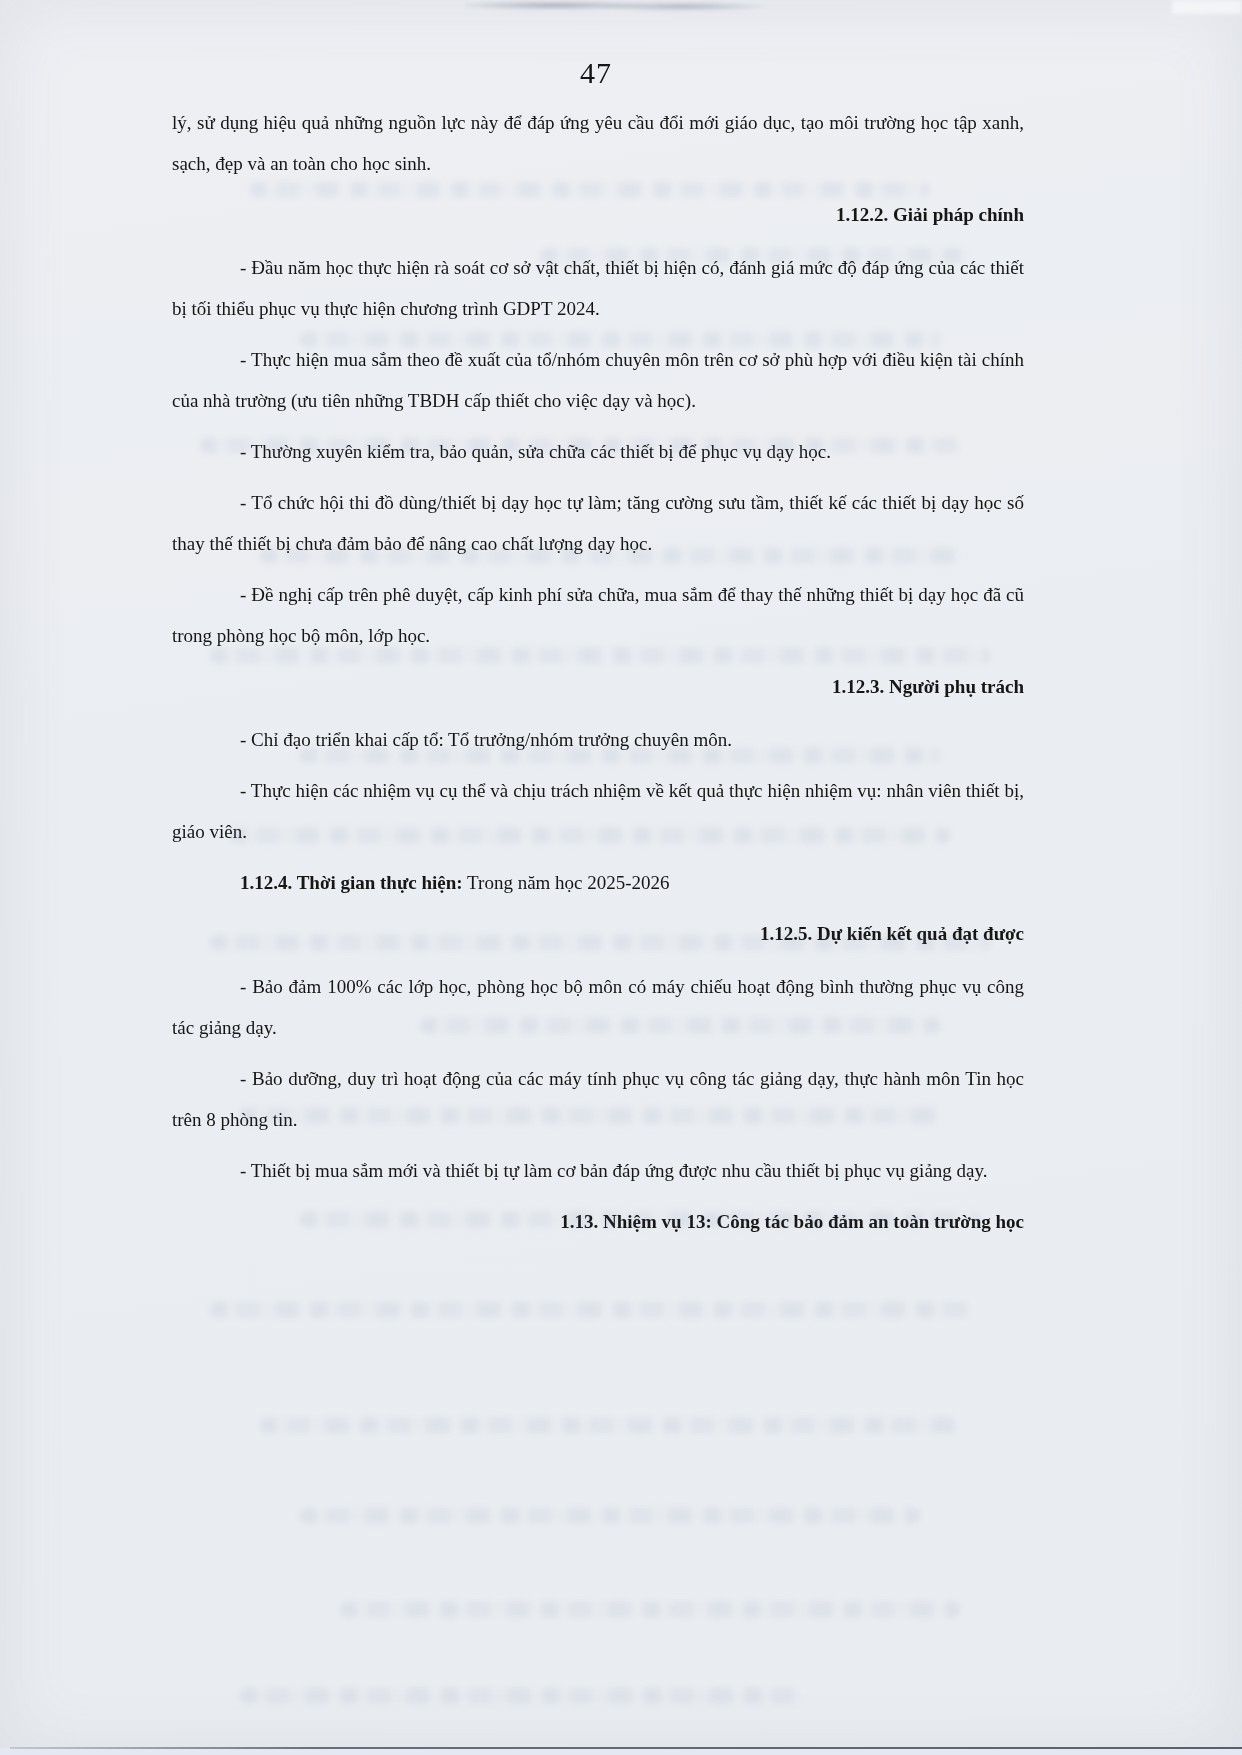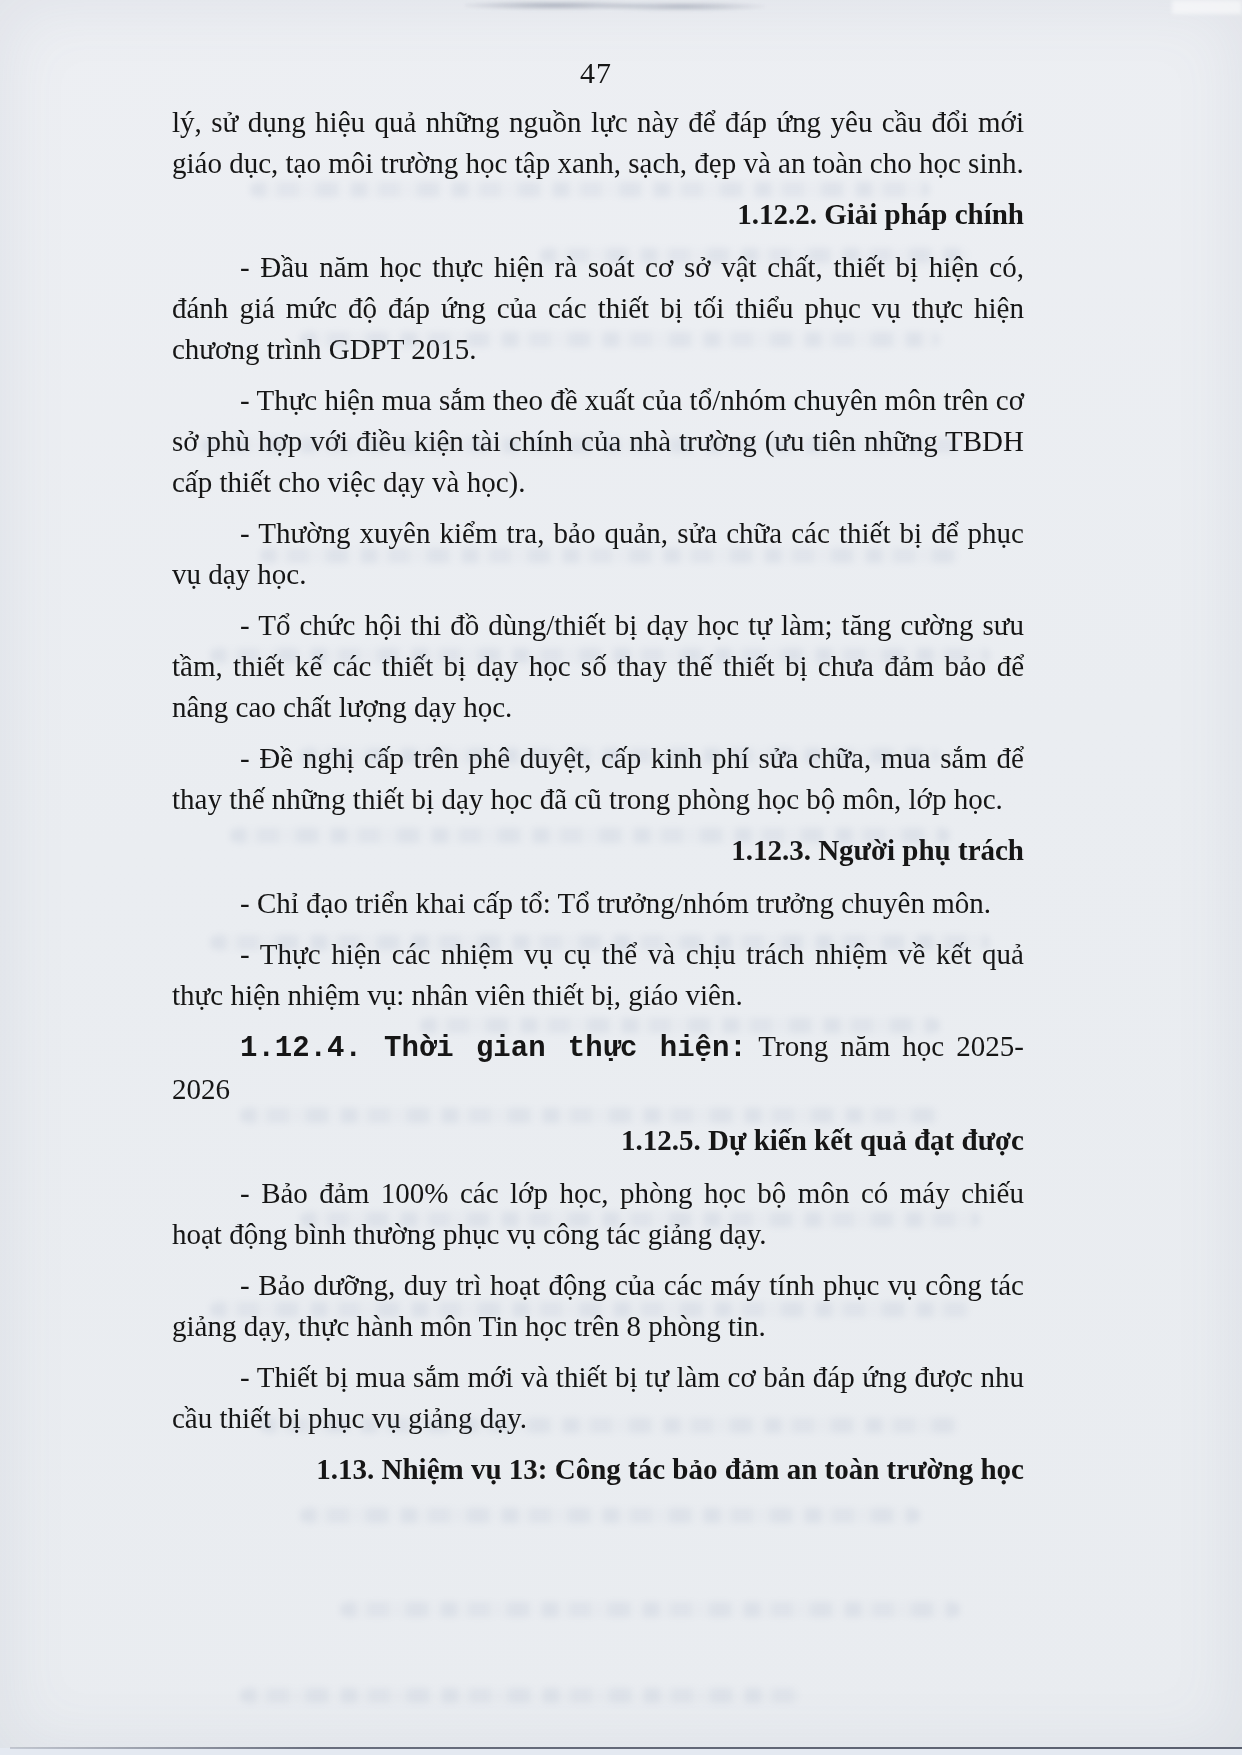--- a/index.html
+++ b/index.html
@@ -25,36 +25,36 @@
     text-align: center;
     font-size: 30px;
     line-height: 34px;
     letter-spacing: 1px;
   }
   .content {
     position: absolute;
     top: 102px;
     left: 172px;
     width: 852px;
-    font-size: 29px;
+    font-size: 19px;
     line-height: 41px;
     text-align: justify;
   }
   p.block {
     margin: 0 0 10px 0;
     text-indent: 68px;
   }
   p.no-indent { text-indent: 0; }
   p.heading {
     font-weight: bold;
     text-align: right;
     margin-top: 7px;
     margin-bottom: 12px;
   }
-  p.mixed strong { font-weight: bold; font-family: Liberation Mono, monospace; }
+  p.mixed strong { font-weight: bold; }
 
   
   .ghost {
     position: absolute;
     height: 15px;
     border-radius: 7px;
     background: repeating-linear-gradient(90deg,
       rgba(104, 124, 162, 0.20) 0 16px,
       rgba(104, 124, 162, 0.03) 16px 27px,
       rgba(104, 124, 162, 0.15) 27px 49px,
@@ -98,21 +98,21 @@
 </head>
 <body>
 
 <div class="page">
   <div class="smudge-top"></div>
   <div class="corner-patch"></div>
   <div class="page-number">47</div>
   <main class="content">
       <p class="block no-indent">lý, sử dụng hiệu quả những nguồn lực này để đáp ứng yêu cầu đổi mới giáo dục, tạo môi trường học tập xanh, sạch, đẹp và an toàn cho học sinh.</p>
       <p class="block heading">1.12.2. Giải pháp chính</p>
-      <p class="block">- Đầu năm học thực hiện rà soát cơ sở vật chất, thiết bị hiện có, đánh giá mức độ đáp ứng của các thiết bị tối thiểu phục vụ thực hiện chương trình GDPT 2015.</p>
+      <p class="block">- Đầu năm học thực hiện rà soát cơ sở vật chất, thiết bị hiện có, đánh giá mức độ đáp ứng của các thiết bị tối thiểu phục vụ thực hiện chương trình GDPT 2024.</p>
       <p class="block">- Thực hiện mua sắm theo đề xuất của tổ/nhóm chuyên môn trên cơ sở phù hợp với điều kiện tài chính của nhà trường (ưu tiên những TBDH cấp thiết cho việc dạy và học).</p>
       <p class="block">- Thường xuyên kiểm tra, bảo quản, sửa chữa các thiết bị để phục vụ dạy học.</p>
       <p class="block">- Tổ chức hội thi đồ dùng/thiết bị dạy học tự làm; tăng cường sưu tầm, thiết kế các thiết bị dạy học số thay thế thiết bị chưa đảm bảo để nâng cao chất lượng dạy học.</p>
       <p class="block">- Đề nghị cấp trên phê duyệt, cấp kinh phí sửa chữa, mua sắm để thay thế những thiết bị dạy học đã cũ trong phòng học bộ môn, lớp học.</p>
       <p class="block heading">1.12.3. Người phụ trách</p>
       <p class="block">- Chỉ đạo triển khai cấp tổ: Tổ trưởng/nhóm trưởng chuyên môn.</p>
       <p class="block">- Thực hiện các nhiệm vụ cụ thể và chịu trách nhiệm về kết quả thực hiện nhiệm vụ: nhân viên thiết bị, giáo viên.</p>
       <p class="block mixed"><strong>1.12.4. Thời gian thực hiện:</strong><span> Trong năm học 2025-2026</span></p>
       <p class="block heading">1.12.5. Dự kiến kết quả đạt được</p>
       <p class="block">- Bảo đảm 100% các lớp học, phòng học bộ môn có máy chiếu hoạt động bình thường phục vụ công tác giảng dạy.</p>

